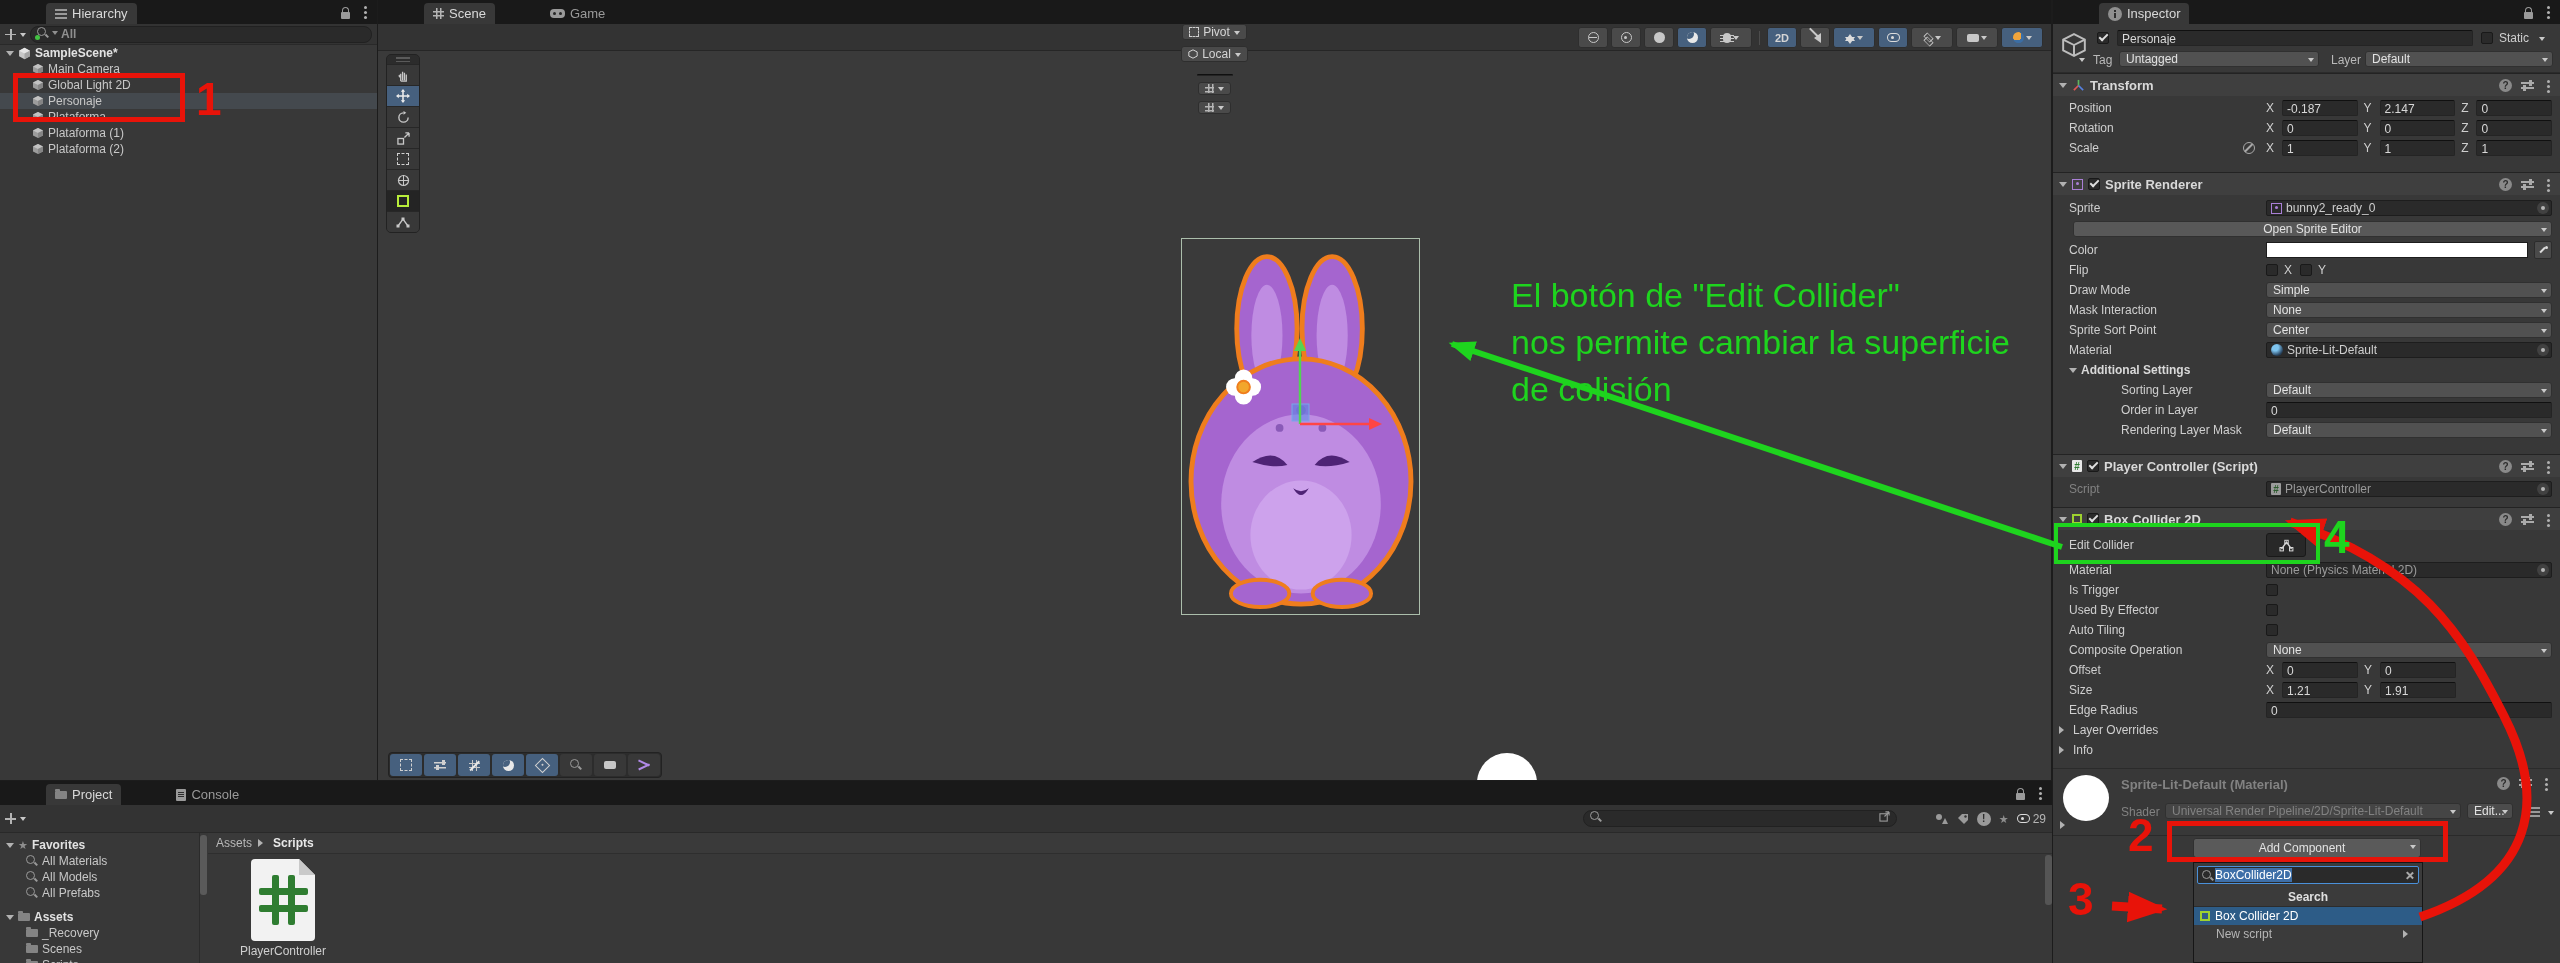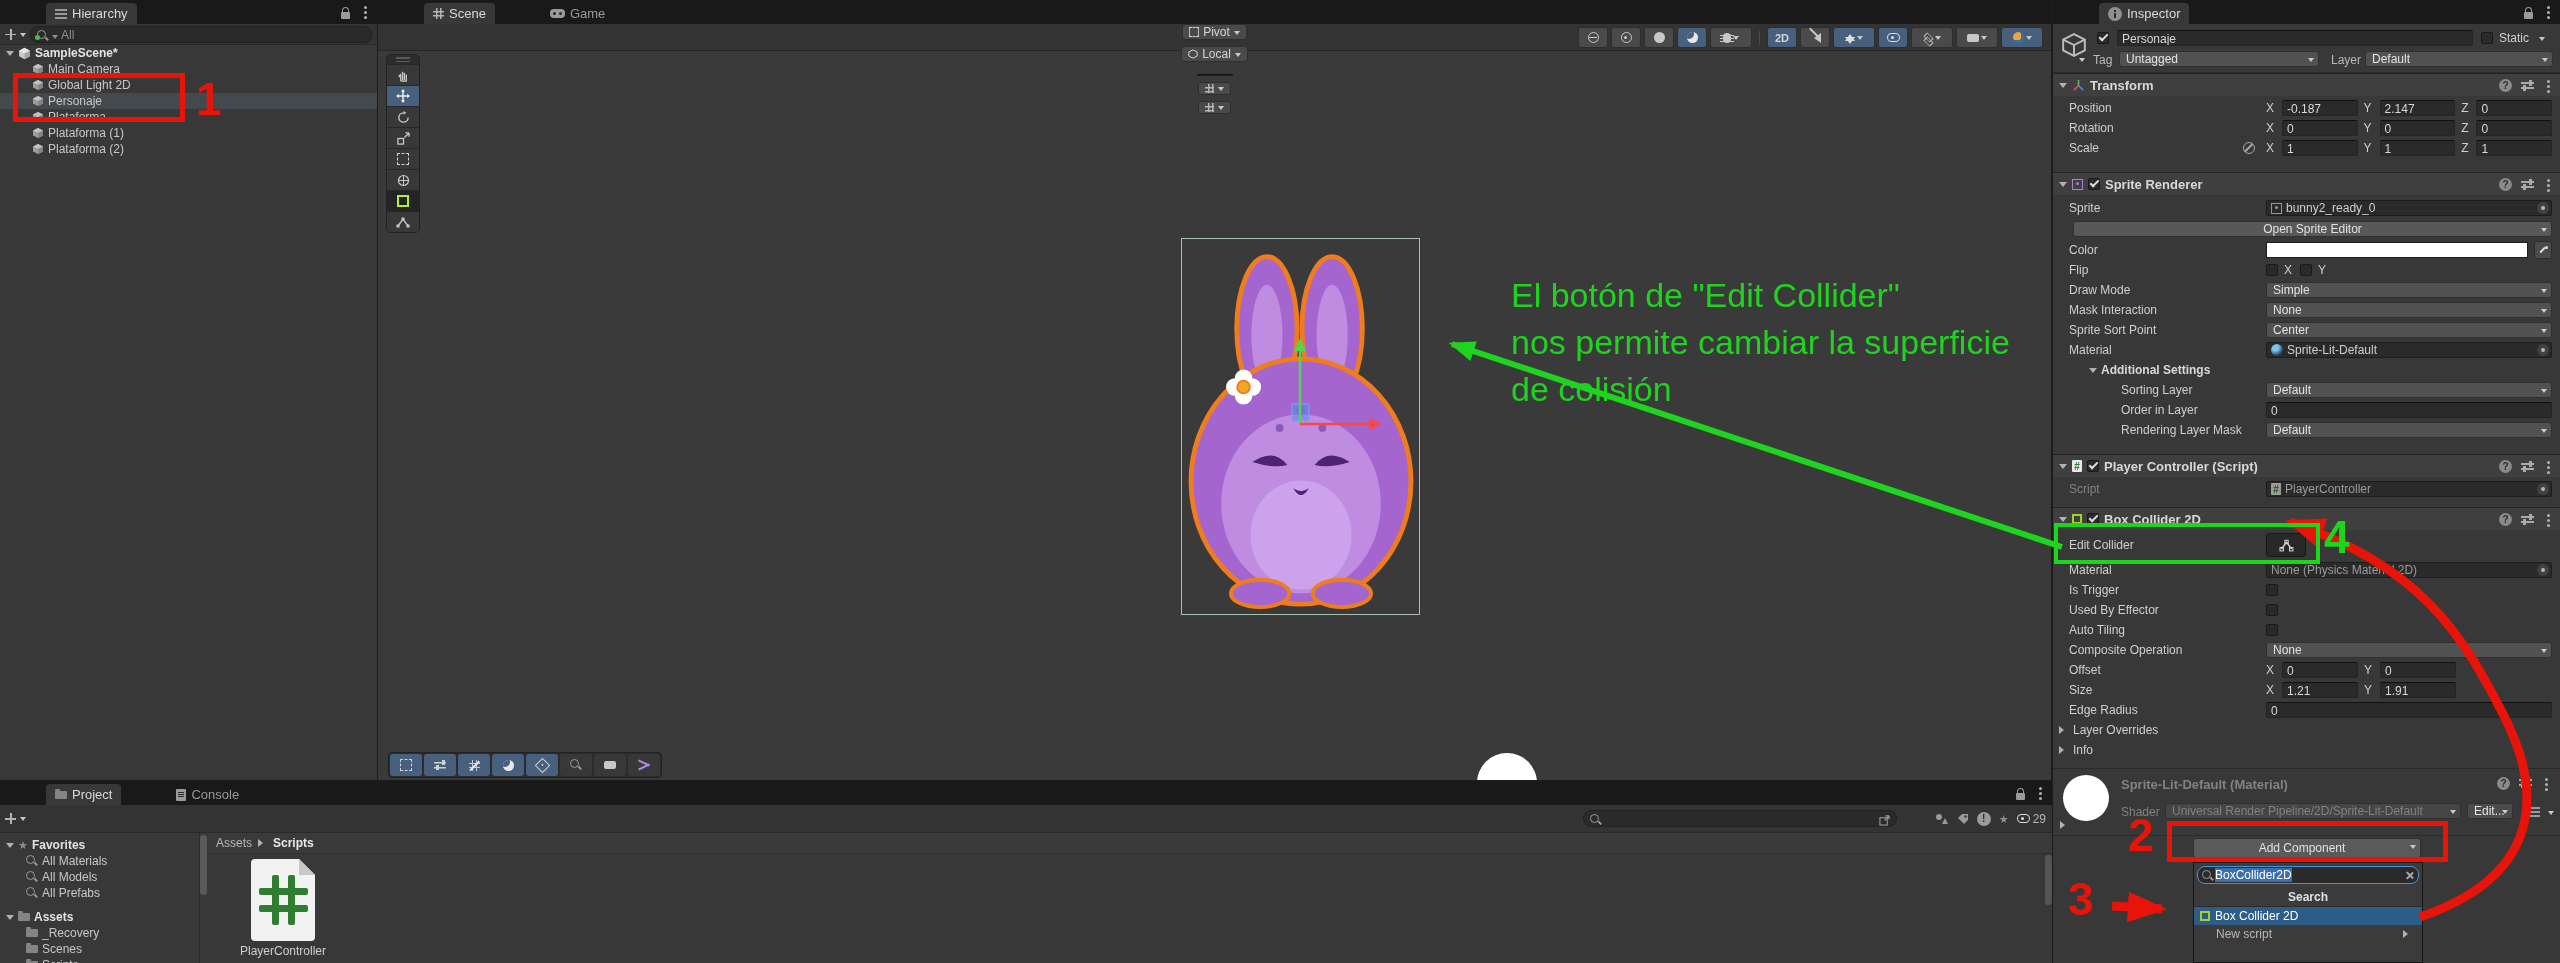--- a/index.html
+++ b/index.html
@@ -78,22 +78,22 @@
       background:radial-gradient(circle at 35% 30%,#7ec4ef 0 28%,#27415c 70%,#14222f 100%);}
   .ic-eyedrop{width:10px;height:10px;position:relative;}
   .ic-eyedrop::before{content:"";position:absolute;left:1px;top:4px;width:7px;height:1.8px;background:#dcdcdc;transform:rotate(-45deg);}
   .ic-eyedrop::after{content:"";position:absolute;right:0;top:1px;width:3px;height:3px;border-radius:50%;background:#dcdcdc;}
   .vsep{width:1px;height:14px;background:#4c4c4c;margin:0 4px;}
   
   .hrow{height:16px;display:flex;align-items:center;gap:4px;padding-left:32px;color:#c8c8c8;white-space:nowrap;}
   .hrow.root{padding-left:6px;font-weight:bold;color:#e2e2e2;}
   .hrow.sel{background:#44494e;}
   .toolrow{height:20px;background:#333333;border-bottom:1px solid #292929;display:flex;align-items:center;padding:0 5px;gap:4px;}
-  .searchbox{flex:1;height:15px;background:#2a2a2a;border:1px solid #212121;border-radius:8px;display:flex;align-items:flex-end;
-      gap:3px;padding:0 6px;color:#8f8f8f;position:relative;}
+  .searchbox{flex:1;height:15px;background:#2a2a2a;border:1px solid #212121;border-radius:8px;display:flex;align-items:flex-start;
+      gap:3px;padding:0 6px;color:#8f8f8f;position:relative;font-weight:bold;}
   
   .comp-h{height:22px;background:#3f3f3f;border-top:1px solid #232323;display:flex;align-items:center;gap:5px;
       padding:0 6px;font-size:13px;font-weight:bold;color:#d9d9d9;}
   .comp-h .right{margin-left:auto;display:flex;gap:9px;align-items:center;}
   .irow{height:20px;display:flex;align-items:center;padding-left:16px;position:relative;color:#cfcfcf;white-space:nowrap;}
   .irow .ctrl{position:absolute;left:213px;right:8px;top:2px;bottom:2px;display:flex;align-items:center;gap:6px;}
   .irow .ax{color:#cfcfcf;margin-right:2px;}
   .irow .tf.vec{flex:1;}
   .irow.dim,.dim{color:#828282;}
   .indent{padding-left:68px;}
@@ -159,21 +159,21 @@
   
   .ann{position:absolute;z-index:90;pointer-events:none;}
   .redbox{border:5px solid #e81309;}
   .greenbox{border:4px solid #1ed41e;}
   .stepnum{font-size:46px;font-weight:bold;color:#e81309;line-height:1;}
   .stepnum.green{color:#1ed41e;}
   .green-text{color:#1ed41e;font-size:34px;line-height:47px;white-space:nowrap;}
   svg.overlay{position:absolute;left:0;top:0;z-index:85;pointer-events:none;}
   
   .popup{position:absolute;left:140px;top:862px;width:230px;bottom:0;background:#3b3b3b;border:1px solid #161616;box-sizing:border-box;z-index:20;}
-  .popup .srch{margin:3px;height:16px;background:#2a2a2a;border:1px solid #4a90d9;border-radius:8px;display:flex;align-items:center;gap:3px;padding:0 4px;}
+  .popup .srch{margin:3px;height:16px;background:#2a2a2a;border:1px solid #4a90d9;border-radius:2px;display:flex;align-items:center;gap:3px;padding:0 4px;}
   .popup .hl{background:#3e6fa8;color:#fff;}
   .popup .hd{height:19px;display:flex;align-items:center;justify-content:center;font-weight:bold;color:#e0e0e0;border-bottom:1px solid #2c2c2c;}
   .popup .res{height:18px;display:flex;align-items:center;gap:5px;padding-left:6px;background:#2d5c87;color:#fff;}
   .popup .ns{height:18px;display:flex;align-items:center;gap:5px;padding-left:22px;color:#b6b6b6;position:relative;}
   .xic{width:9px;height:9px;position:relative;margin-left:auto;}
   .xic::before,.xic::after{content:"";position:absolute;left:4px;top:0;width:1.5px;height:9px;background:#aaa;}
   .xic::before{transform:rotate(45deg);} .xic::after{transform:rotate(-45deg);}
 </style>
 </head>
 <body>
@@ -601,21 +601,21 @@
       <div class="irow">
         <span>Material</span>
         <span class="ctrl">
             <span class="of" style="flex:1">
               <span class="ic-matsphere"></span>
               <span class="txt">Sprite-Lit-Default</span>
               <span class="picker"></span>
             </span>
           </span>
       </div>
-      <div class="irow" style="font-weight:bold;color:#d9d9d9;margin-left:20px;">
+      <div class="irow" style="font-weight:bold;color:#d9d9d9;">
         <span class="foldo" style="margin-right:4px;"></span>
         <span>Additional Settings</span>
       </div>
       <div class="irow indent">
         <span>Sorting Layer</span>
         <span class="ctrl">
             <span class="dd" style="flex:1"><span>Default</span></span>
           </span>
       </div>
       <div class="irow indent">

